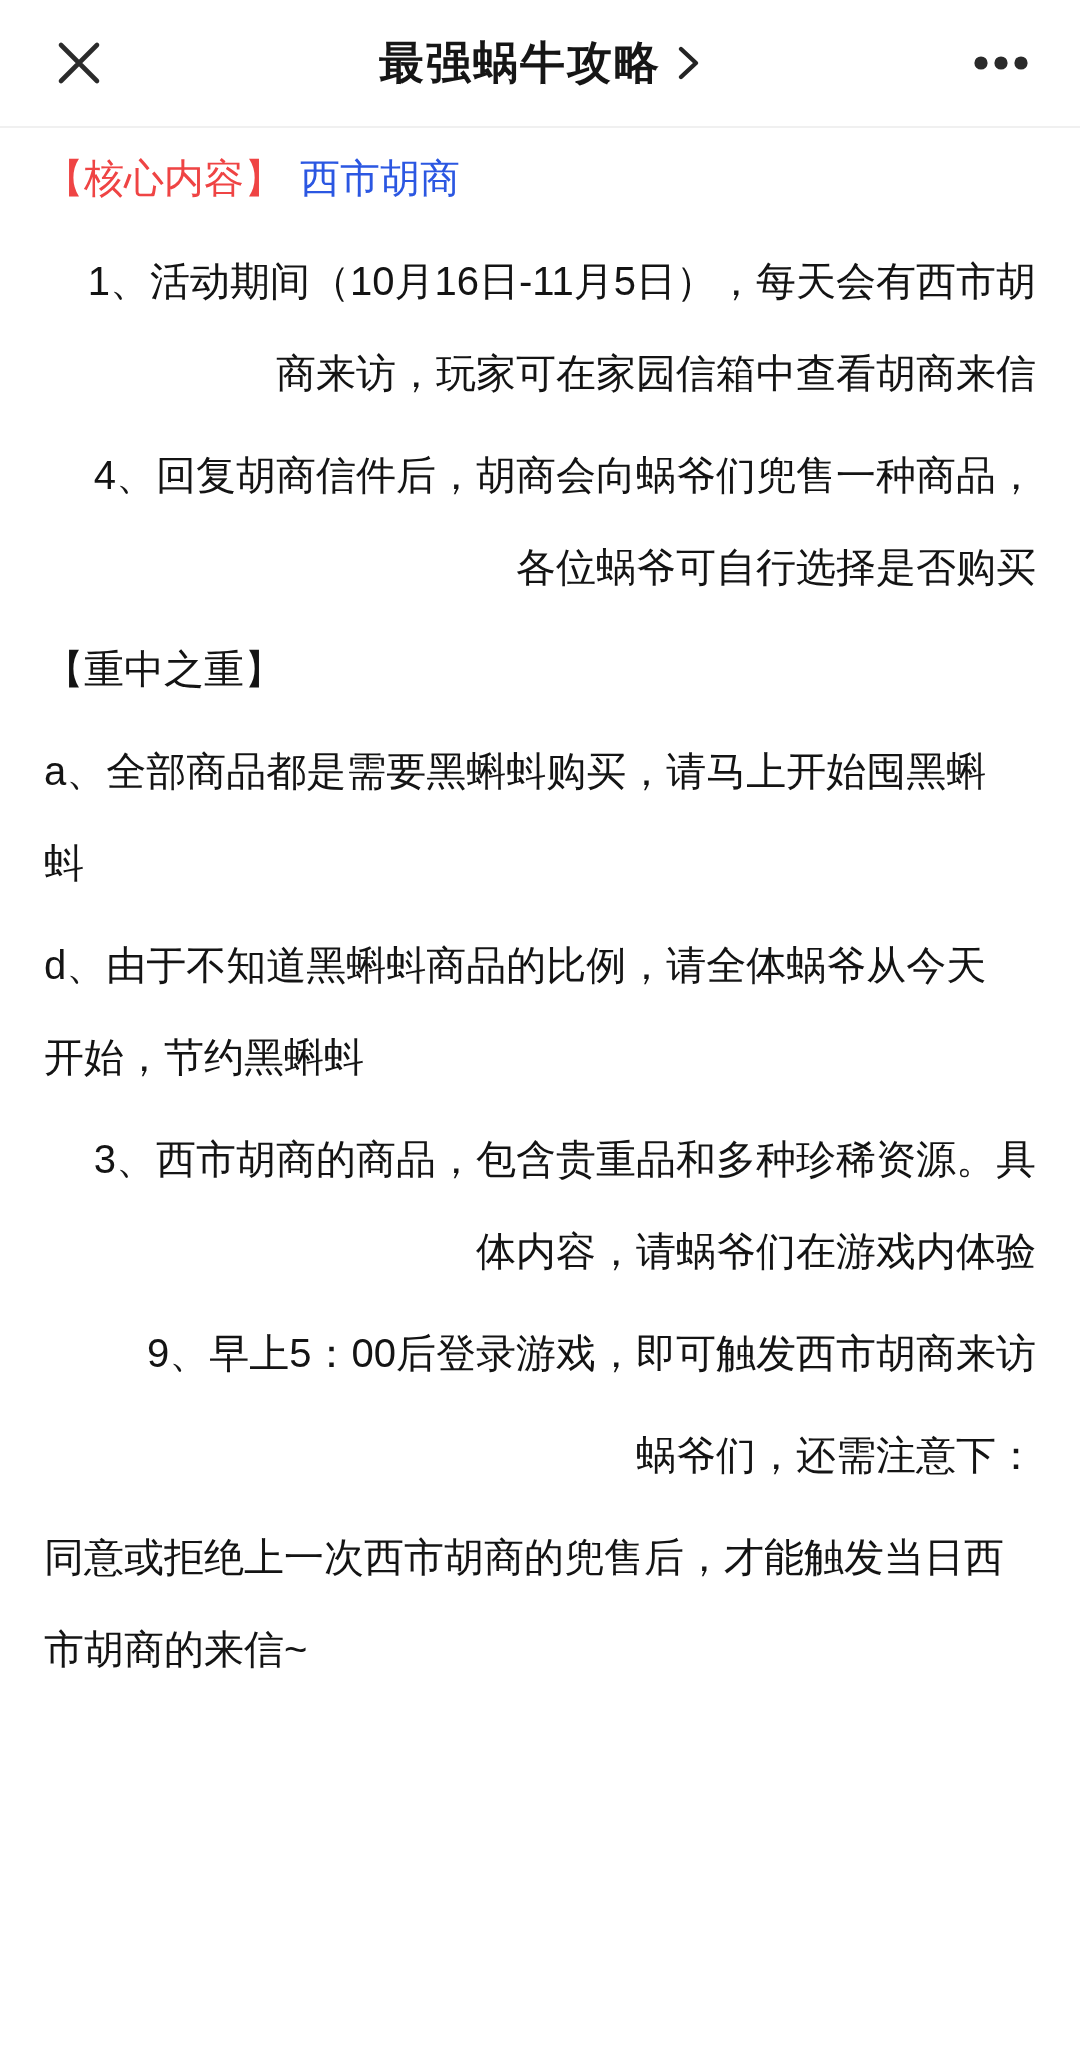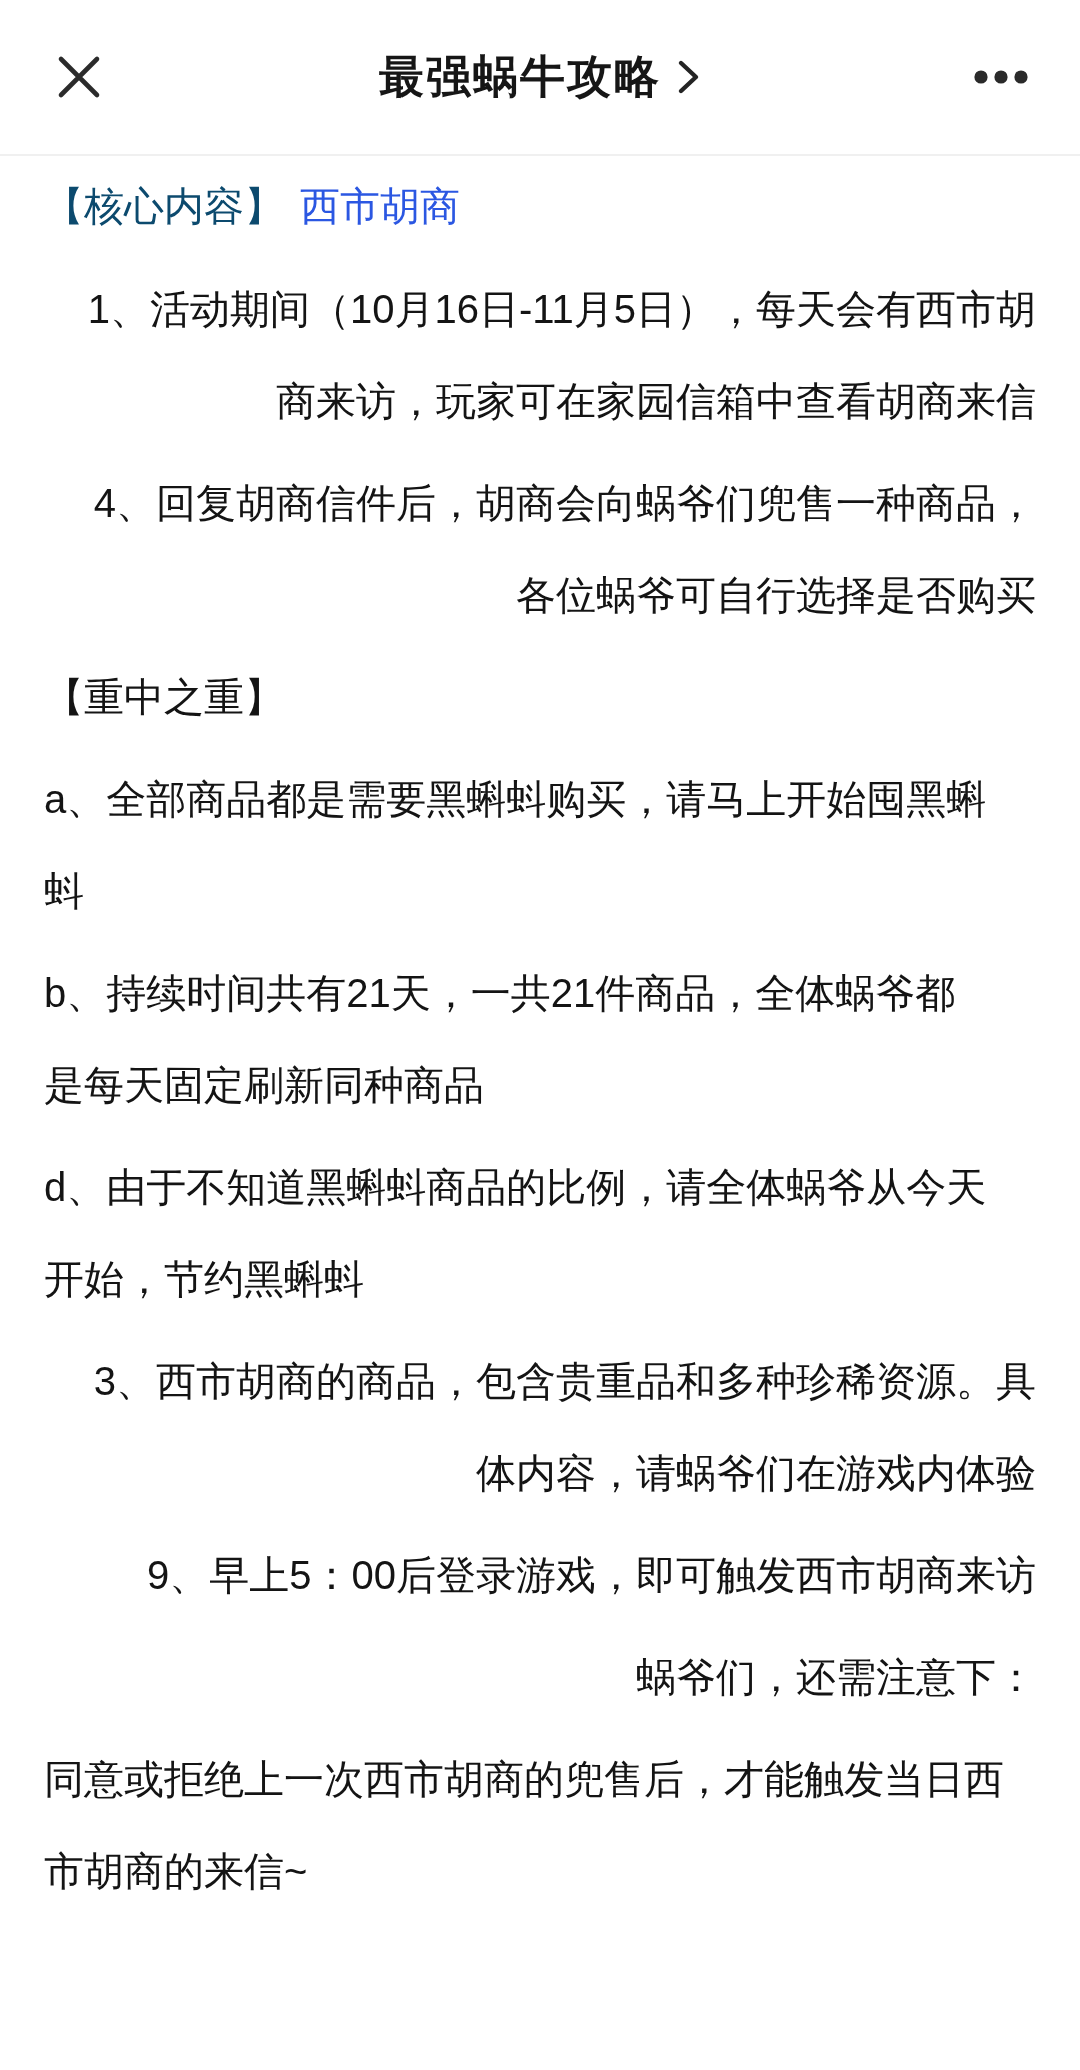--- a/index.html
+++ b/index.html
@@ -7,21 +7,21 @@
   body {
     height: 2070px;
     background: #ffffff;
     overflow: hidden;
     font-family: "Liberation Sans", "DejaVu Sans", sans-serif;
   }
 
   
   .navbar {
     position: relative;
-    height: 156px;
+    height: 128px;
     background: #ffffff;
     border-bottom: 2px solid #f0f0f0;
     display: flex;
     align-items: center;
     justify-content: space-between;
     padding: 0 38px;
   }
   .icon-btn {
     width: 82px;
     height: 82px;
@@ -55,21 +55,21 @@
     padding: 4px 44px 0 44px;
   }
   .article p {
     font-size: 40px;
     line-height: 92px;
     margin-bottom: 10px;
     color: #141414;
     white-space: pre-wrap;
     word-break: break-all;
   }
-  .c-red    { color: #0c4a6e; }
+  .c-red    { color: #ef4444; }
   .c-blue   { color: #2b57e2; }
   .c-orange { color: #f0ab4d; }
   .c-black  { color: #141414; text-align: right; }
   .bold     { font-weight: 400; }
   .seg-gap  { margin-left: 16px; font-family: Liberation Serif, serif; }
 </style>
 </head>
 <body>
 
 <header class="navbar">
@@ -97,22 +97,20 @@
 
 <main class="article" id="article">
     <p><span class="c-red">【核心内容】</span><span class="c-blue seg-gap">西市胡商</span></p>
     <p class="c-black">1、活动期间（10月16日-11月5日），每天会有西市胡
 商来访，玩家可在家园信箱中查看胡商来信</p>
     <p class="c-black">4、回复胡商信件后，胡商会向蜗爷们兜售一种商品，
 各位蜗爷可自行选择是否购买</p>
     <p class="c-red">【重中之重】</p>
     <p class="c-red">a、全部商品都是需要黑蝌蚪购买，请马上开始囤黑蝌
 蚪</p>
-    <p class="c-red">b、持续时间共有21天，一共21件商品，全体蜗爷都
-是每天固定刷新同种商品</p>
     <p class="c-red">d、由于不知道黑蝌蚪商品的比例，请全体蜗爷从今天
 开始，节约黑蝌蚪</p>
     <p class="c-black">3、西市胡商的商品，包含贵重品和多种珍稀资源。具
 体内容，请蜗爷们在游戏内体验</p>
     <p class="c-black">9、早上5：00后登录游戏，即可触发西市胡商来访</p>
     <p class="c-black bold">蜗爷们，还需注意下：</p>
     <p class="c-orange">同意或拒绝上一次西市胡商的兜售后，才能触发当日西
 市胡商的来信~</p>
   </main>
 

